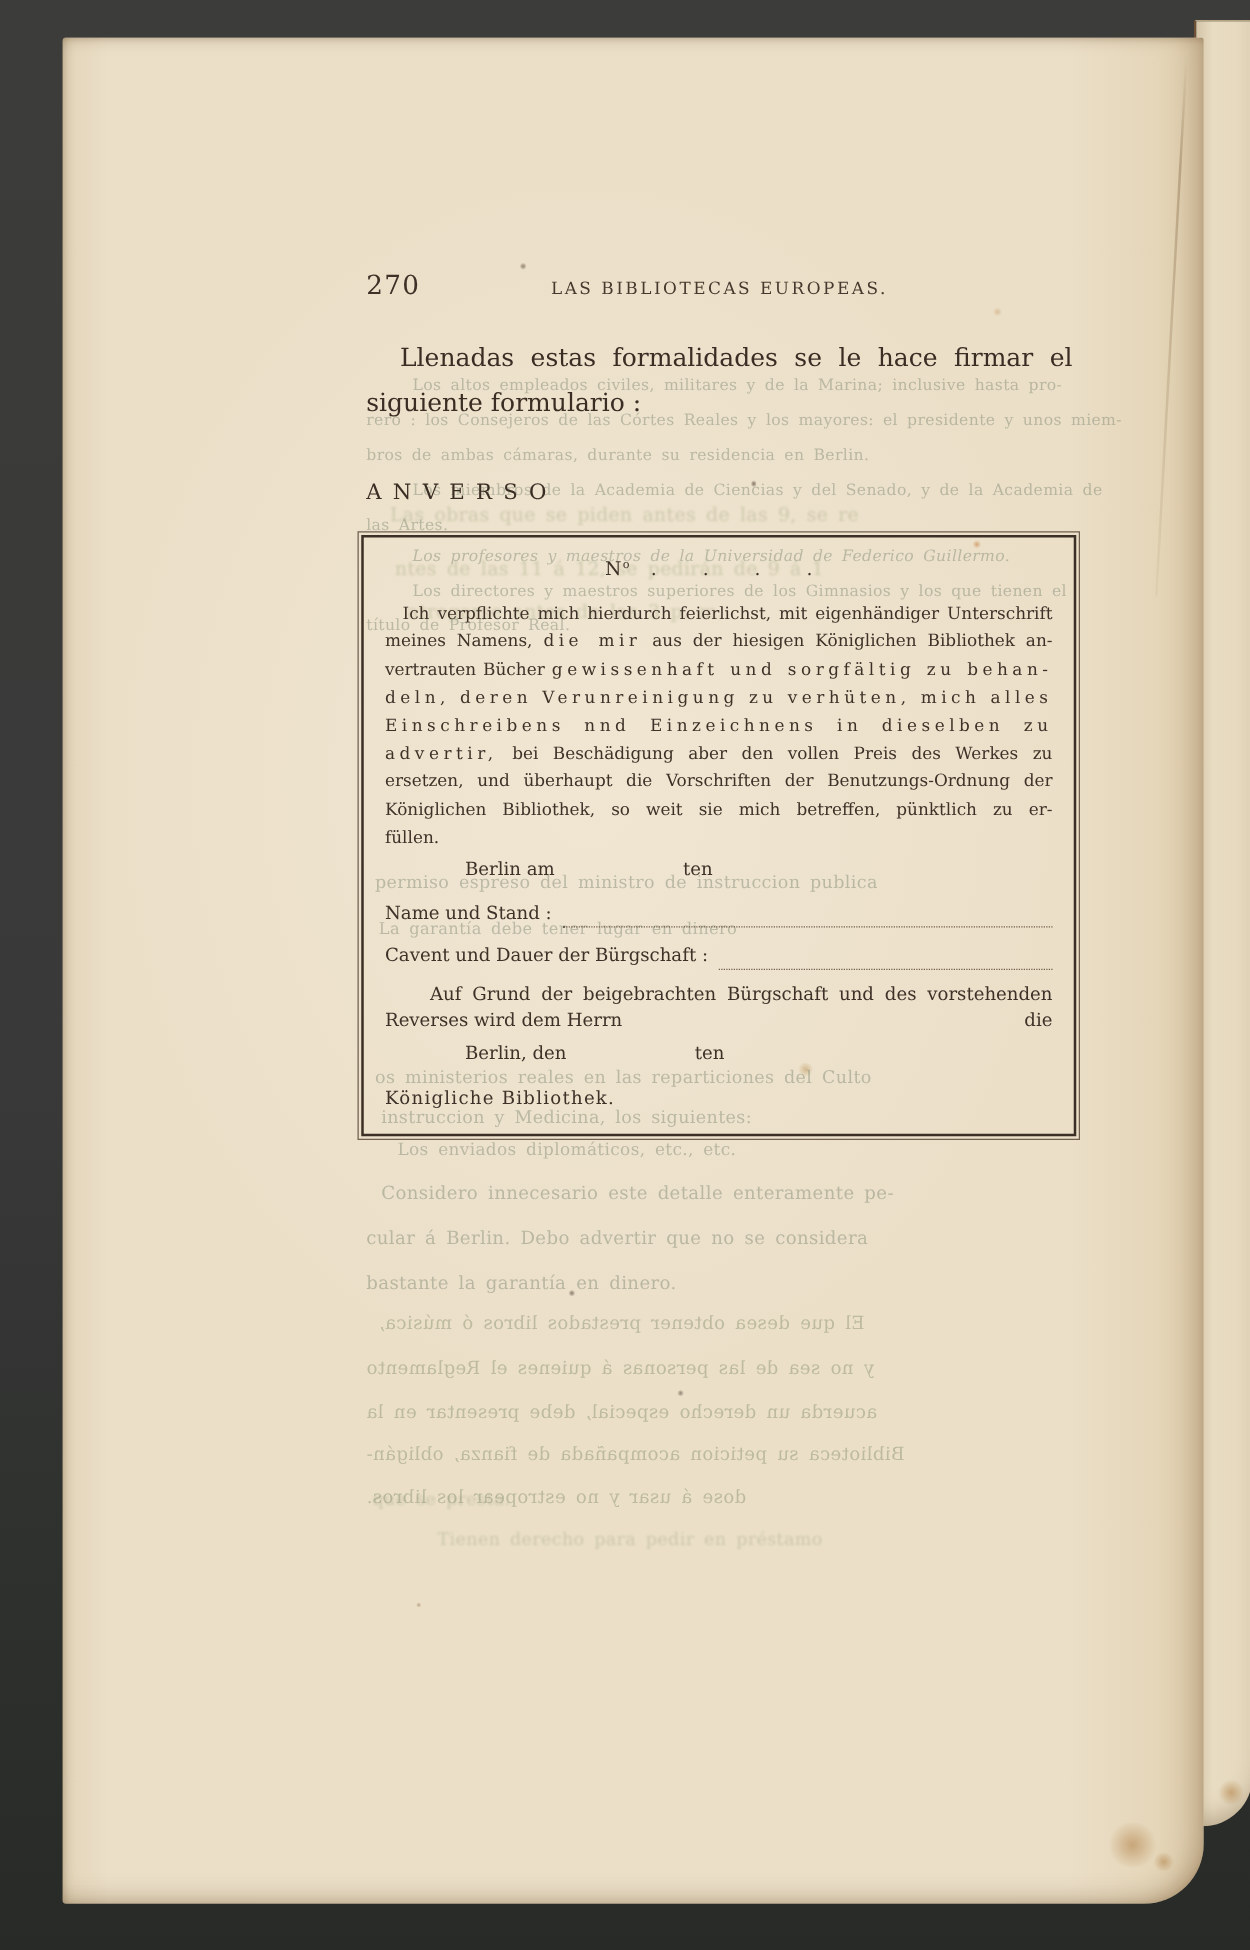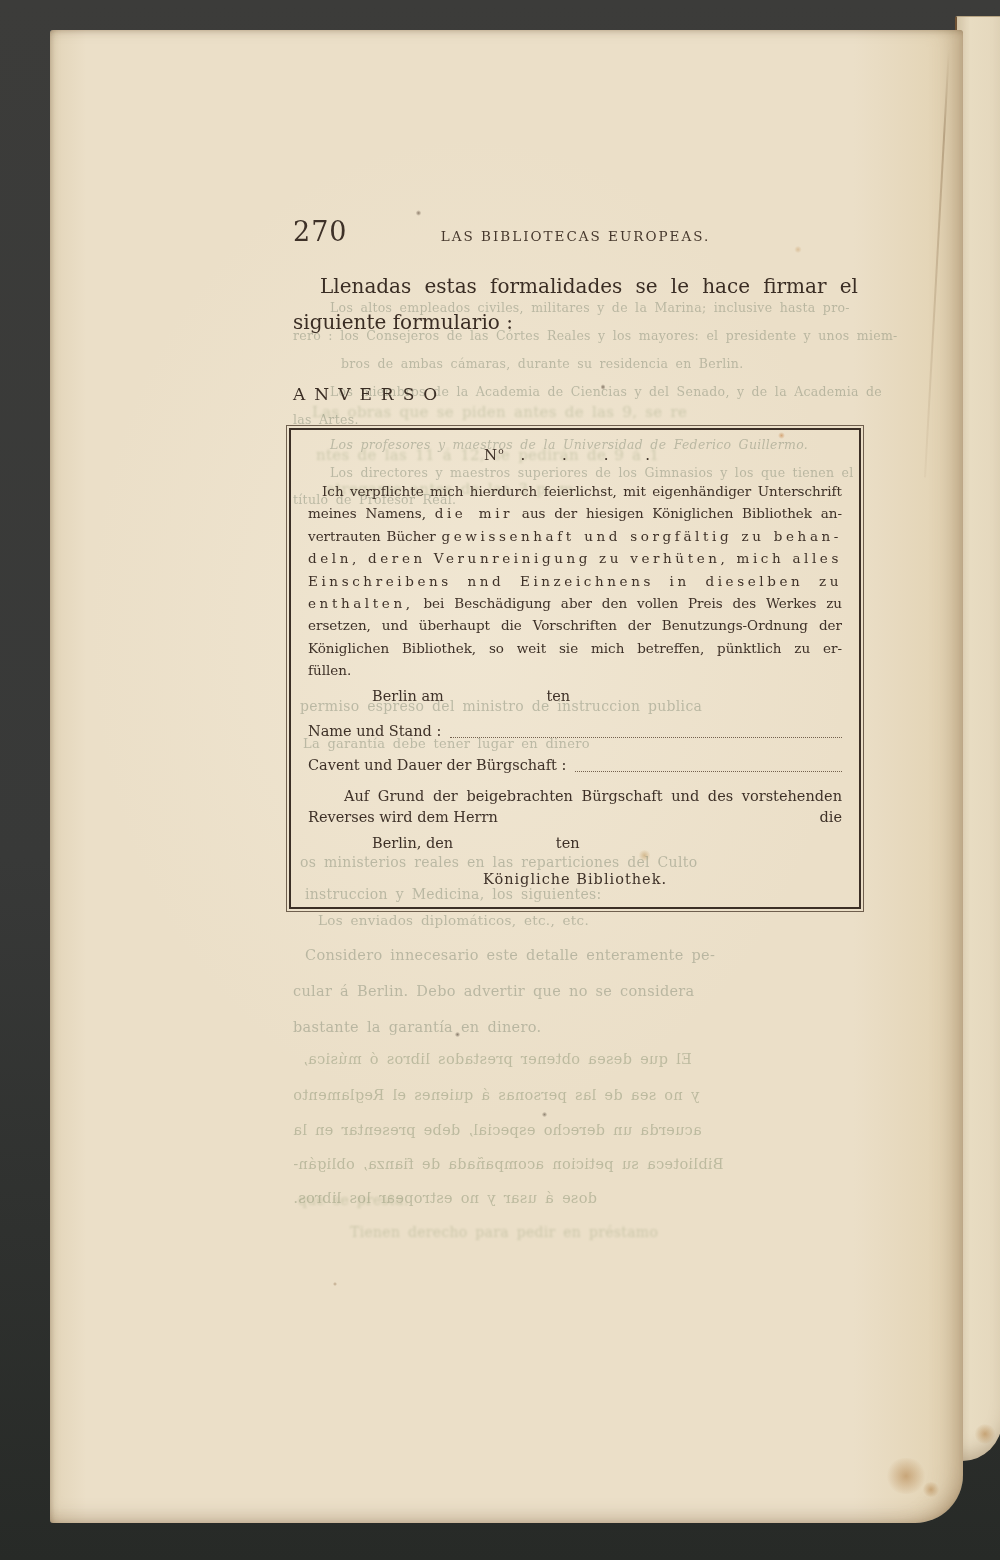--- a/index.html
+++ b/index.html
@@ -42,63 +42,63 @@
   .gm{color:#73805f;opacity:.38;filter:blur(.55px);transform:scaleX(-1);}
   .gg{color:#7b8a5d;opacity:.28;filter:blur(1px);}
   
   .stain{position:absolute;border-radius:50%;pointer-events:none;}
   
   .text-block{
     position:absolute;left:243px;top:186px;width:565px;z-index:2;
     color:#3e3128;
   }
   .hdr{display:grid;grid-template-columns:90px 1fr 90px;align-items:baseline;height:26px;}
-  .pagenum{font-size:27px;letter-spacing:1px;}
+  .pagenum{font-size:21px;letter-spacing:1px;}
   .runtitle{text-align:center;font-size:13.5px;letter-spacing:2px;color:#46382d;}
   .intro{margin-top:26px;font-size:20px;line-height:36px;color:#3a2d24;}
   .intro .l1{text-indent:27px;text-align:justify;text-align-last:justify;}
   .anverso{margin-top:42px;text-align:left;font-size:17px;letter-spacing:9px;line-height:24px;color:#3a2d24;}
   .form-box{
     margin-top:22px;margin-left:-4px;width:572px;box-sizing:border-box;
     border:2px solid #3b2f26;outline:1px solid rgba(70,52,38,.75);outline-offset:2px;
     padding:14px 17px 16px 17px;background:transparent;
   }
   .noline{text-align:center;font-size:15px;height:20px;margin-top:2px;letter-spacing:1px;}
   .noline sup{font-size:9px;}
   .nodots{letter-spacing:16px;margin-left:16px;}
   .rpar{margin-top:14px;font-size:13.5px;}
   .pline{line-height:22.4px;text-align:justify;text-align-last:justify;white-space:normal;}
   .pline.first{text-indent:14px;}
   .pline.last{text-align-last:left;}
   .gesperrt{letter-spacing:3.6px;}
   .dateline{font-size:14.5px;line-height:24px;margin-top:2px;}
   .dateline .pre{margin-left:64px;}
   .dateline .suf{margin-left:98px;}
-  .blankrow{display:flex;align-items:center;font-size:14.5px;line-height:22px;margin-top:12px;}
+  .blankrow{display:flex;align-items:flex-end;font-size:14.5px;line-height:22px;margin-top:12px;}
   .leader{flex:1;border-bottom:1px dotted rgba(84,64,46,.8);margin-left:9px;height:13px;}
   .grant{margin-top:10px;font-size:14.5px;}
   .grant .g1{text-indent:36px;line-height:21.5px;text-align:justify;text-align-last:justify;}
   .grant .g2{display:flex;justify-content:space-between;line-height:21.5px;}
   .grant .g3{line-height:21.5px;text-align:justify;text-align-last:justify;}
-  .signature{margin-top:16px;text-align:center;font-size:14.5px;letter-spacing:1px;height:20px;}
+  .signature{margin-top:16px;text-align:left;font-size:14.5px;letter-spacing:1px;height:20px;}
 </style>
 </head>
 <body>
 
 <div class="underpage"></div>
 <div class="stain" style="left:974px;top:1424px;width:22px;height:20px;background:radial-gradient(circle,rgba(165,105,35,.45),rgba(165,105,35,0) 70%);"></div>
 
 <div class="page">
 
   <div class="crease"></div>
 
   <div class="ghost-layer">
       <div class="ghost ga" style="left: 280px; top: 270px; font-size: 12.5px;">Los altos empleados civiles, militares y de la Marina; inclusive hasta pro-</div>
       <div class="ghost ga" style="left: 243px; top: 298px; font-size: 12.5px;">rero : los Consejeros de las Córtes Reales y los mayores: el presidente y unos miem-</div>
-      <div class="ghost ga" style="left: 243px; top: 326px; font-size: 12.5px; margin-left: 48px;">bros de ambas cámaras, durante su residencia en Berlin.</div>
+      <div class="ghost ga" style="left: 243px; top: 326px; font-size: 12.5px;">bros de ambas cámaras, durante su residencia en Berlin.</div>
       <div class="ghost ga" style="left: 280px; top: 354px; font-size: 12.5px;">Los miembros de la Academia de Ciencias y del Senado, y de la Academia de</div>
       <div class="ghost ga" style="left: 243px; top: 382px; font-size: 12.5px;">las Artes.</div>
       <div class="ghost ga" style="left: 280px; top: 407px; font-size: 12.5px; font-style: italic;">Los profesores y maestros de la Universidad de Federico Guillermo.</div>
       <div class="ghost ga" style="left: 280px; top: 435px; font-size: 12.5px;">Los directores y maestros superiores de los Gimnasios y los que tienen el</div>
       <div class="ghost ga" style="left: 243px; top: 462px; font-size: 12.5px;">título de Profesor Real.</div>
       <div class="ghost gg" style="left: 262px; top: 373px; font-size: 15px;">Las obras que se piden antes de las 9, se re</div>
       <div class="ghost gg" style="left: 266px; top: 416px; font-size: 15px;">ntes de las 11 á 12, se pedirán de 9 á 1</div>
       <div class="ghost gg" style="left: 276px; top: 450px; font-size: 15px;">atregarse antes de las 3 p. m.</div>
       <div class="ghost ga" style="left: 250px; top: 668px; font-size: 14px;">permiso espreso del ministro de instruccion publica</div>
       <div class="ghost ga" style="left: 253px; top: 706px; font-size: 13px;">La garantía debe tener lugar en dinero</div>
@@ -148,21 +148,21 @@
       <div class="noline">
         <span><span>N</span><sup>o</sup></span><span class="nodots">. . . .</span>
       </div>
 
       <div class="rpar">
           <div class="pline first"><span>Ich verpflichte mich hierdurch feierlichst, mit eigenhändiger Unterschrift</span></div>
           <div class="pline"><span>meines Namens, </span><span class="gesperrt">die mir</span><span> aus der hiesigen Königlichen Bibliothek an-</span></div>
           <div class="pline"><span>vertrauten Bücher </span><span class="gesperrt">gewissenhaft und sorgfältig zu behan-</span></div>
           <div class="pline"><span class="gesperrt">deln, deren Verunreinigung zu verhüten, mich alles</span></div>
           <div class="pline"><span class="gesperrt">Einschreibens nnd Einzeichnens in dieselben zu</span></div>
-          <div class="pline"><span class="gesperrt">enthalten,</span><span> bei Beschädigung aber den vollen Preis des Werkes zu</span></div>
+          <div class="pline"><span class="gesperrt">advertir,</span><span> bei Beschädigung aber den vollen Preis des Werkes zu</span></div>
           <div class="pline"><span>ersetzen, und überhaupt die Vorschriften der Benutzungs-Ordnung der</span></div>
           <div class="pline"><span>Königlichen Bibliothek, so weit sie mich betreffen, pünktlich zu er-</span></div>
           <div class="pline last"><span>füllen.</span></div>
         </div>
 
       <div class="dateline">
         <span class="pre">Berlin am</span>
         <span class="suf">ten</span>
       </div>
 

